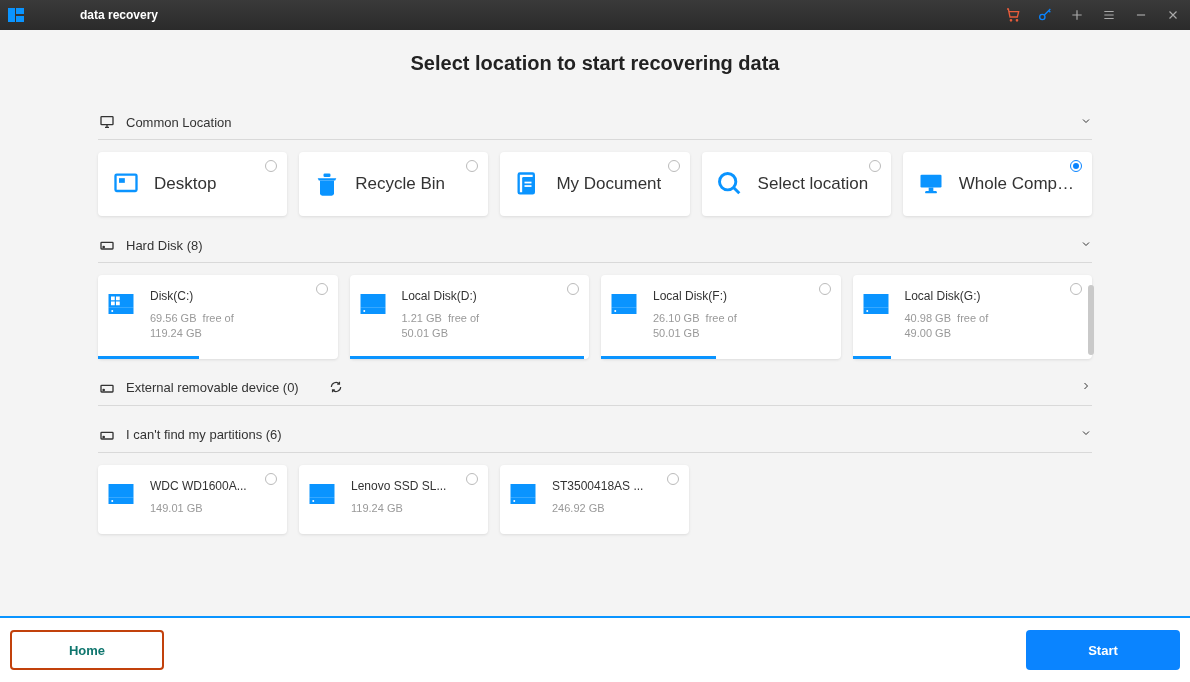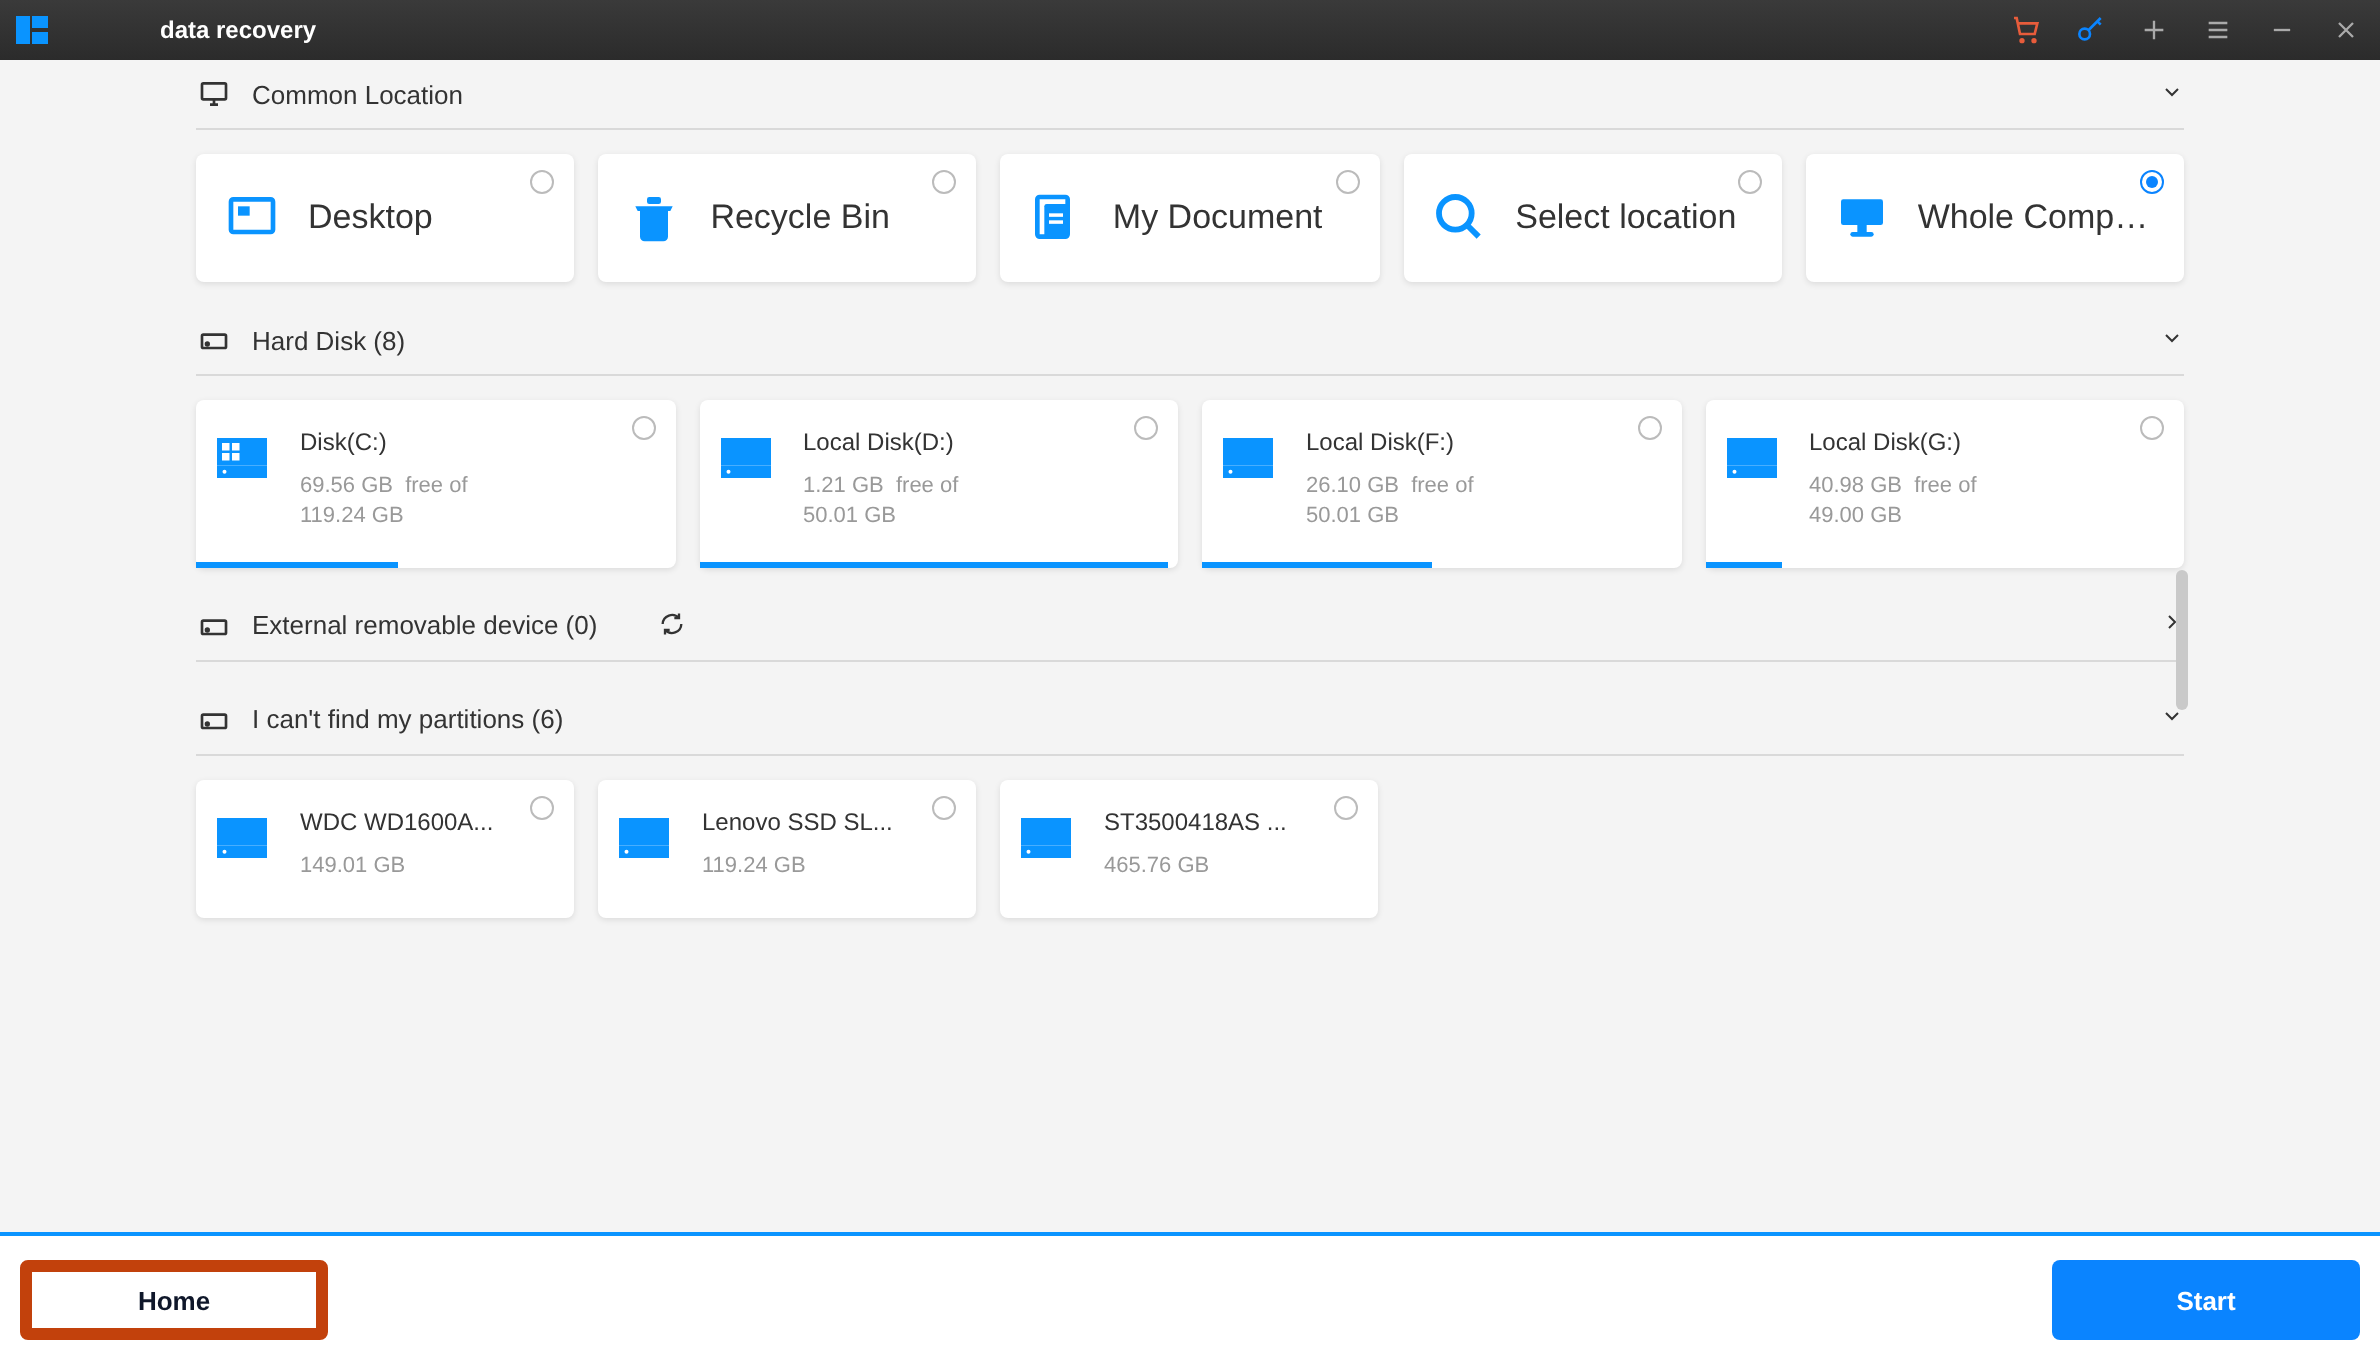--- a/index.html
+++ b/index.html
@@ -36,21 +36,21 @@
 .disk-icon { width: 30px; height: 26px; display: flex; align-items: flex-start; justify-content: center; color: #0a84ff; flex-shrink: 0; margin-top: 2px; }
 .disk-info { flex: 1; min-width: 0; }
 .disk-name { font-size: 12px; color: #333; margin-bottom: 8px; white-space: nowrap; overflow: hidden; text-overflow: ellipsis; }
 .disk-detail { font-size: 11px; color: #999; line-height: 1.35; }
 .disk-bar { position: absolute; left: 0; right: 0; bottom: 0; height: 3px; }
 .disk-bar-fill { height: 100%; background: #0a94ff; }
 
 .scroll-hint { position: fixed; right: 96px; top: 285px; width: 6px; height: 70px; background: #c9c9c9; border-radius: 3px; }
 
 .footer { border-top: 2px solid #0a94ff; background: #fff; display: flex; align-items: center; padding: 12px 10px; }
-.btn-home { width: 154px; height: 40px; border: 6px solid #c2410c; border-radius: 4px; background: #fff; font-size: 13px; font-weight: 600; color: #0f172a; cursor: pointer; }
+.btn-home { width: 154px; height: 40px; border: 2px solid #c2410c; border-radius: 4px; background: #fff; font-size: 13px; font-weight: 600; color: #0f766e; cursor: pointer; }
 .btn-start { width: 154px; height: 40px; border: none; border-radius: 4px; background: #0a84ff; color: #fff; font-size: 13px; font-weight: 600; cursor: pointer; margin-left: auto; }
 </style>
 </head>
 <body>
 
 <div class="titlebar">
   <div class="titlebar-left">
     <span class="titlebar-logo">
       <svg viewBox="0 0 16 14">
           <rect x="0" y="0" width="7" height="14" fill="#0a94ff"></rect>
@@ -91,20 +91,21 @@
     </span>
     <span class="titlebar-btn">
       <svg width="14" height="14" viewBox="0 0 24 24" fill="none" stroke="currentColor" stroke-width="2">
           <path d="M6 6l12 12M18 6L6 18"></path>
         </svg>
     </span>
   </div>
 </div>
 
 <div class="main">
+  <div class="page-title">Select location to start recovering data</div>
 
   <div class="section">
     <div class="section-header">
       <span class="section-icon">
         <svg width="16" height="16" viewBox="0 0 24 24" fill="none" stroke="currentColor" stroke-width="2">
             <rect x="3" y="4" width="18" height="12" rx="1"></rect>
             <path d="M9 20h6M12 16v4"></path>
           </svg>
       </span>
       <span class="section-title">Common Location</span>
@@ -337,21 +338,21 @@
           <span class="radio"></span>
           <span class="disk-icon">
             <svg width="30" height="26" viewBox="0 0 24 20" fill="currentColor">
               <path d="M2 2h20v11H2z" fill="#0a94ff"></path>
               <rect x="2" y="13" width="20" height="5" fill="#0a94ff"></rect>
               <circle cx="5" cy="15.5" r="0.8" fill="#fff"></circle>
             </svg>
           </span>
           <div class="disk-info">
             <div class="disk-name">ST3500418AS ...</div>
-            <div class="disk-detail">465.76 GB</div>
+            <div class="disk-detail">246.92 GB</div>
           </div>
         </div>
         <div style="flex: 1 1 0%; max-width: 189px;"></div>
         <div style="flex: 1 1 0%; max-width: 189px;"></div>
       </div>
   </div>
 
 </div>
 
 <div class="scroll-hint"></div>

